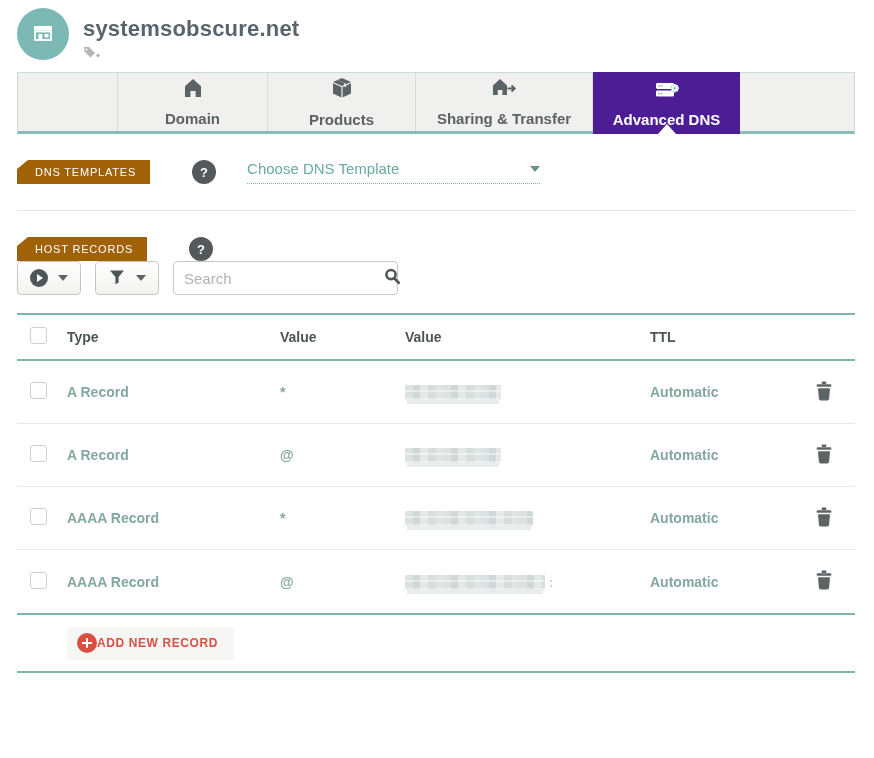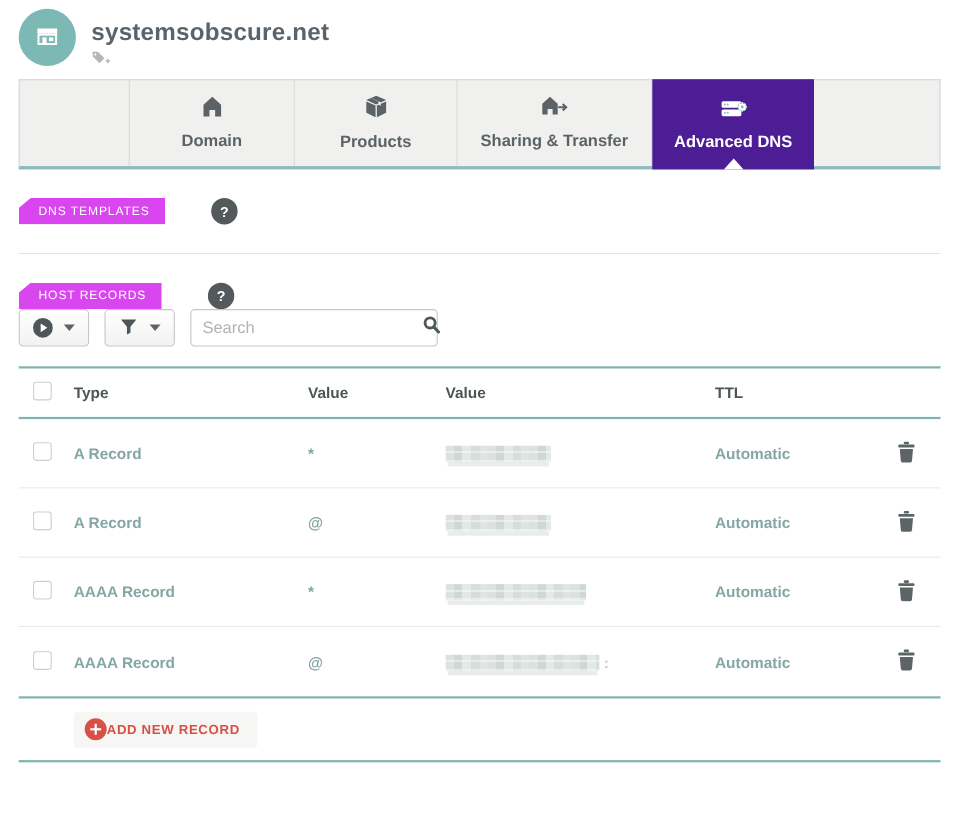--- a/index.html
+++ b/index.html
@@ -19,21 +19,21 @@
     width:52px; height:52px; border-radius:50%;
     background:#7cb9b5; flex:0 0 52px;
     display:flex; align-items:center; justify-content:center;
   }
   .hdr-col { margin-left:14px; padding-top:8px; }
   .domain-title { font-size:22px; font-weight:700; color:#59646c; letter-spacing:.2px; }
   .tag-add { display:inline-block; margin-top:4px; cursor:pointer; opacity:.75; }
 
   
   .tabstrip {
-    display:flex; height:82px;
+    display:flex; height:62px;
     border:1px solid #c9dcda;
     border-bottom:3px solid #8cbcb8;
     background:#f0f0ee;
   }
   .tabspacer { border-right:1px solid #dadad8; }
   .sp-l { width:100px; }
   .sp-r { flex:1; border-right:none; }
   .tab {
     display:flex; flex-direction:column; align-items:center; justify-content:center;
     gap:8px; cursor:pointer; border-right:1px solid #dadad8;
@@ -50,21 +50,21 @@
   .tab.active::after {
     content:""; position:absolute; bottom:0; left:50%;
     transform:translateX(-50%);
     border-left:9px solid transparent; border-right:9px solid transparent;
     border-bottom:10px solid #fff;
   }
 
   
   .secrow { display:flex; align-items:center; height:24px; margin-top:26px; }
   .badge {
-    background:#d946ef; color:#fff; font-size:11px; font-weight:400;
+    background:#a16207; color:#fff; font-size:11px; font-weight:400;
     letter-spacing:.8px; height:24px; line-height:24px;
     padding:0 14px 0 18px;
     clip-path:polygon(0 100%, 0 38%, 11px 0, 100% 0, 100% 100%);
   }
   .help {
     width:24px; height:24px; border-radius:50%; background:#54595c;
     color:#fff; font-size:13px; font-weight:700;
     display:flex; align-items:center; justify-content:center;
     margin-left:42px; cursor:pointer; flex:0 0 24px;
   }
@@ -226,20 +226,24 @@
       </span>
       <span class="tlabel">Advanced DNS</span>
     </div>
 
     <div class="tabspacer sp-r"></div>
   </nav>
 
   <div class="secrow">
     <span class="badge">DNS TEMPLATES</span>
     <span class="help">?</span>
+    <div class="tpl-select">
+      <span class="tpl-text">Choose DNS Template</span>
+      <span class="caret teal"></span>
+    </div>
   </div>
 
   <hr class="sec-divider">
 
   <div class="secrow">
     <span class="badge">HOST RECORDS</span>
     <span class="help">?</span>
   </div>
 
   <div class="toolbar">

